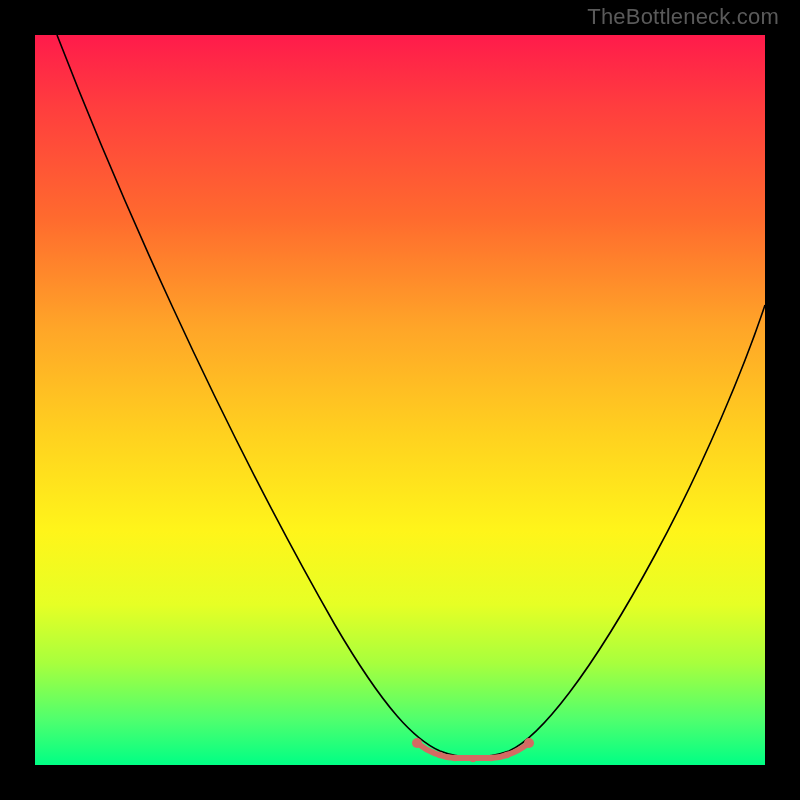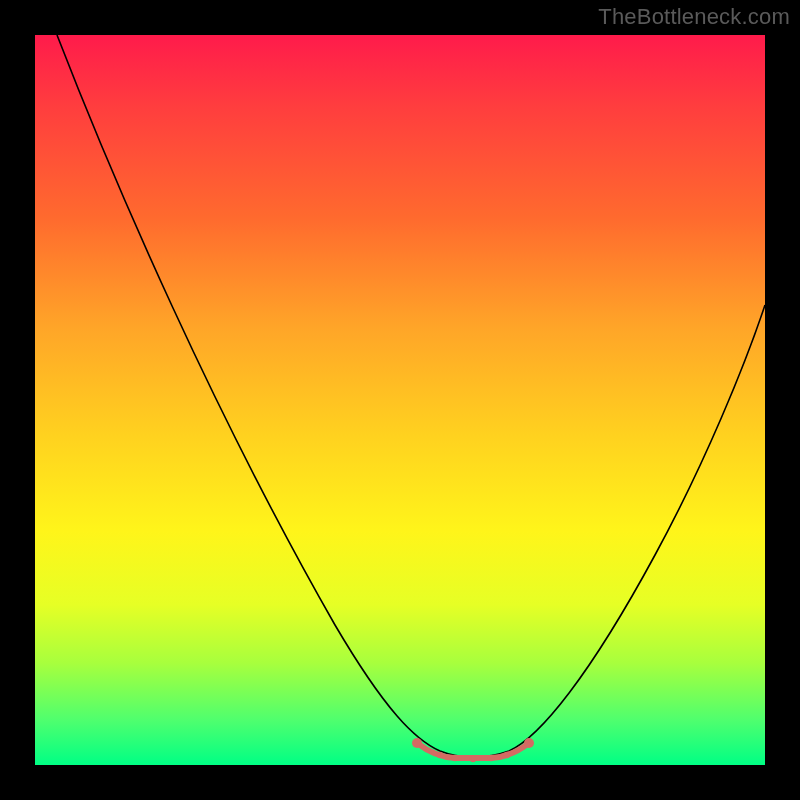--- a/index.html
+++ b/index.html
@@ -13,21 +13,21 @@
   }
   .frame {
     position: relative;
     width: 800px;
     height: 800px;
     background: #000;
   }
   .watermark {
     position: absolute;
     top: 4px;
-    right: 10px;
+    right: 21px;
     color: #5a5a5a;
     font-size: 22px;
     font-weight: 500;
     letter-spacing: 0.2px;
     z-index: 10;
   }
   .plot-area {
     position: absolute;
     left: 35px;
     top: 35px;

